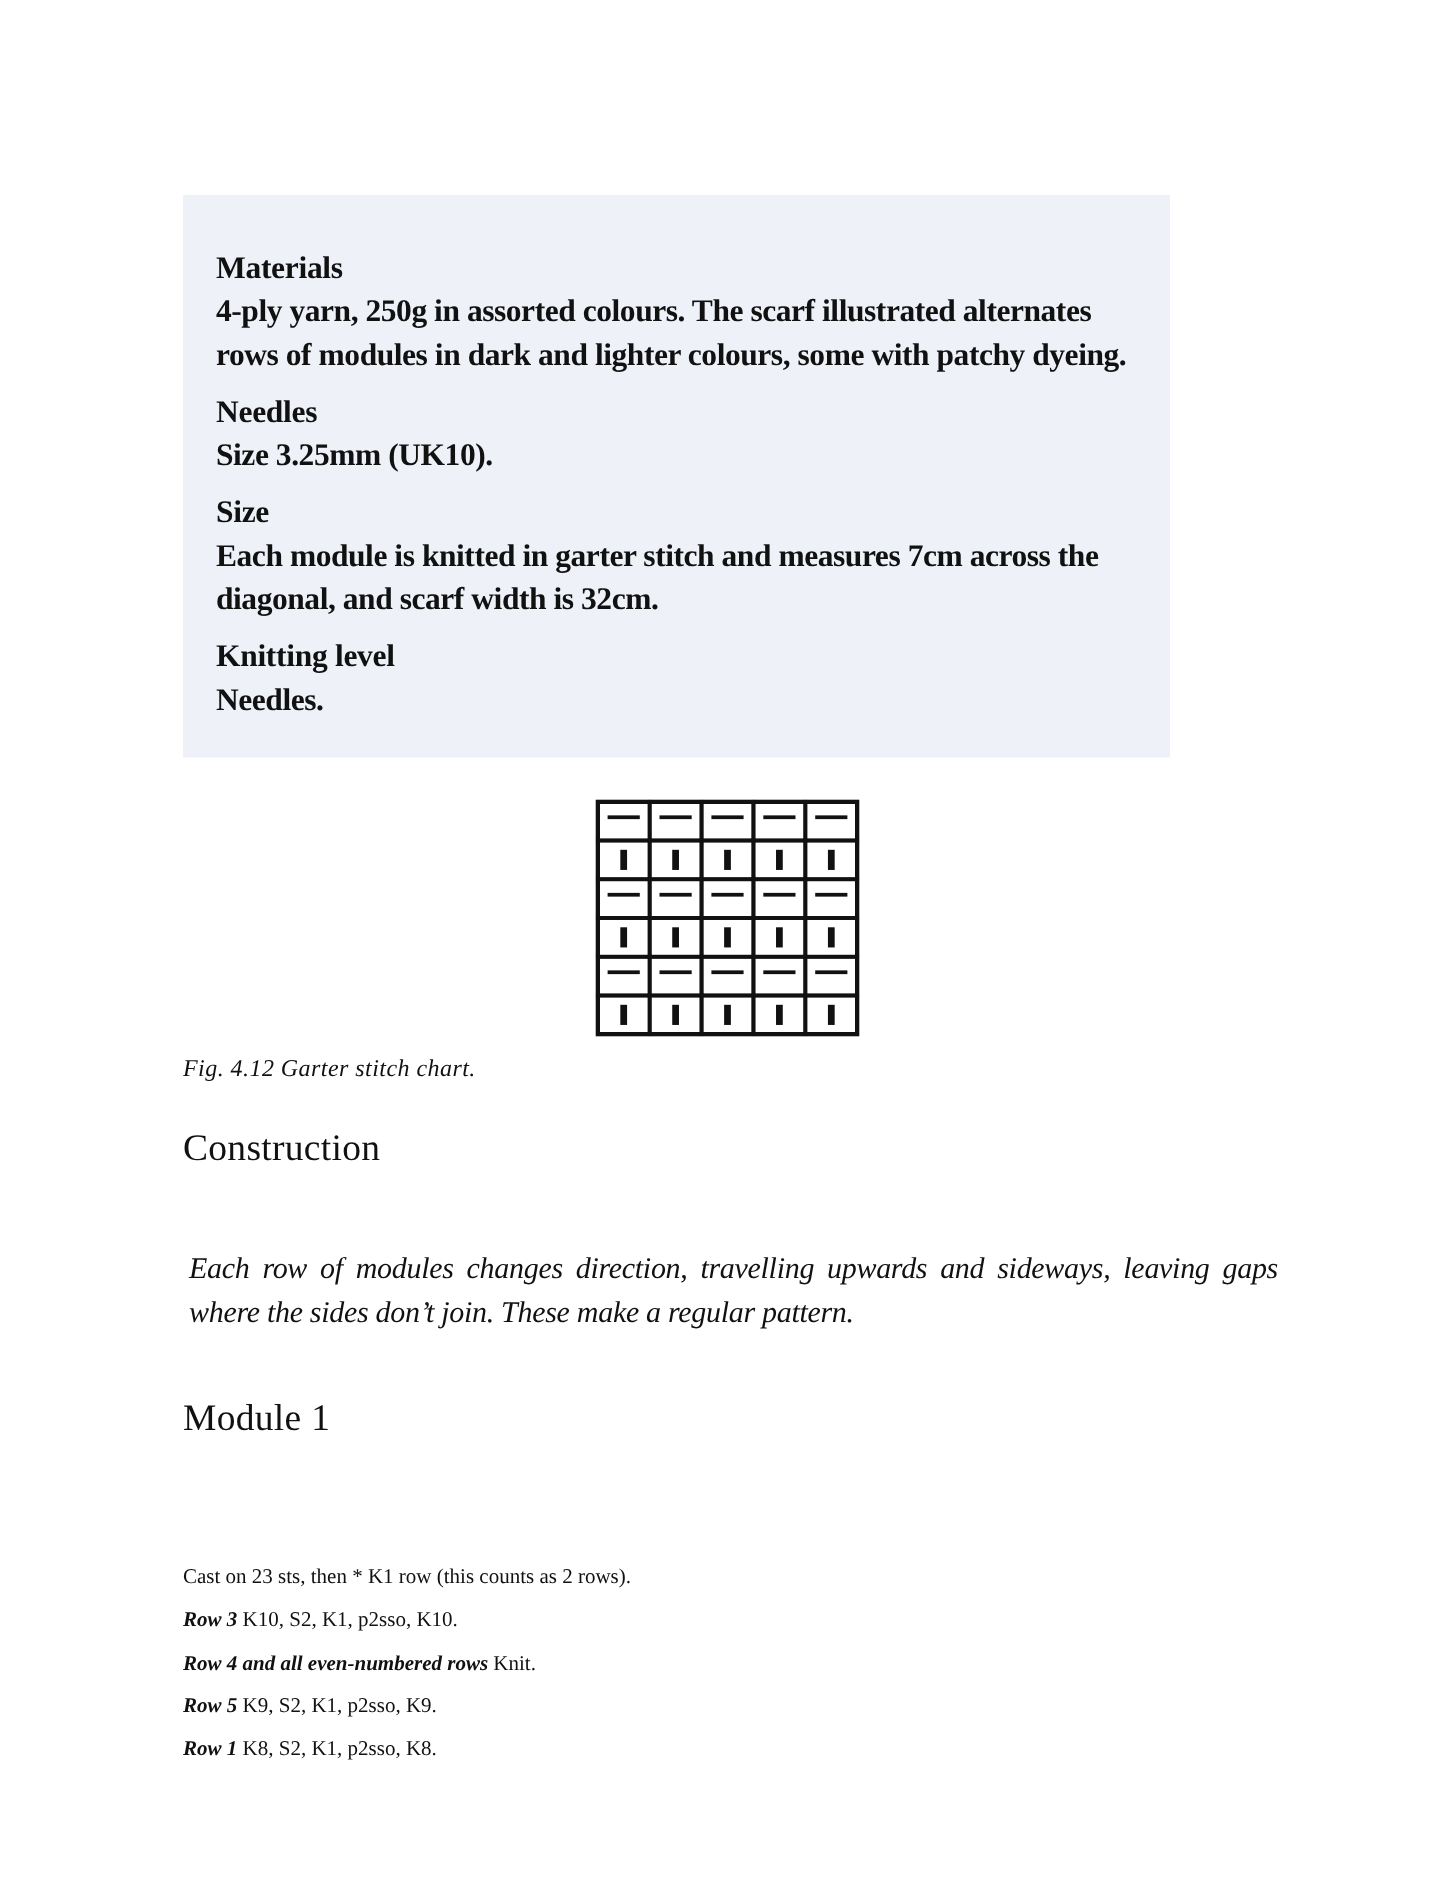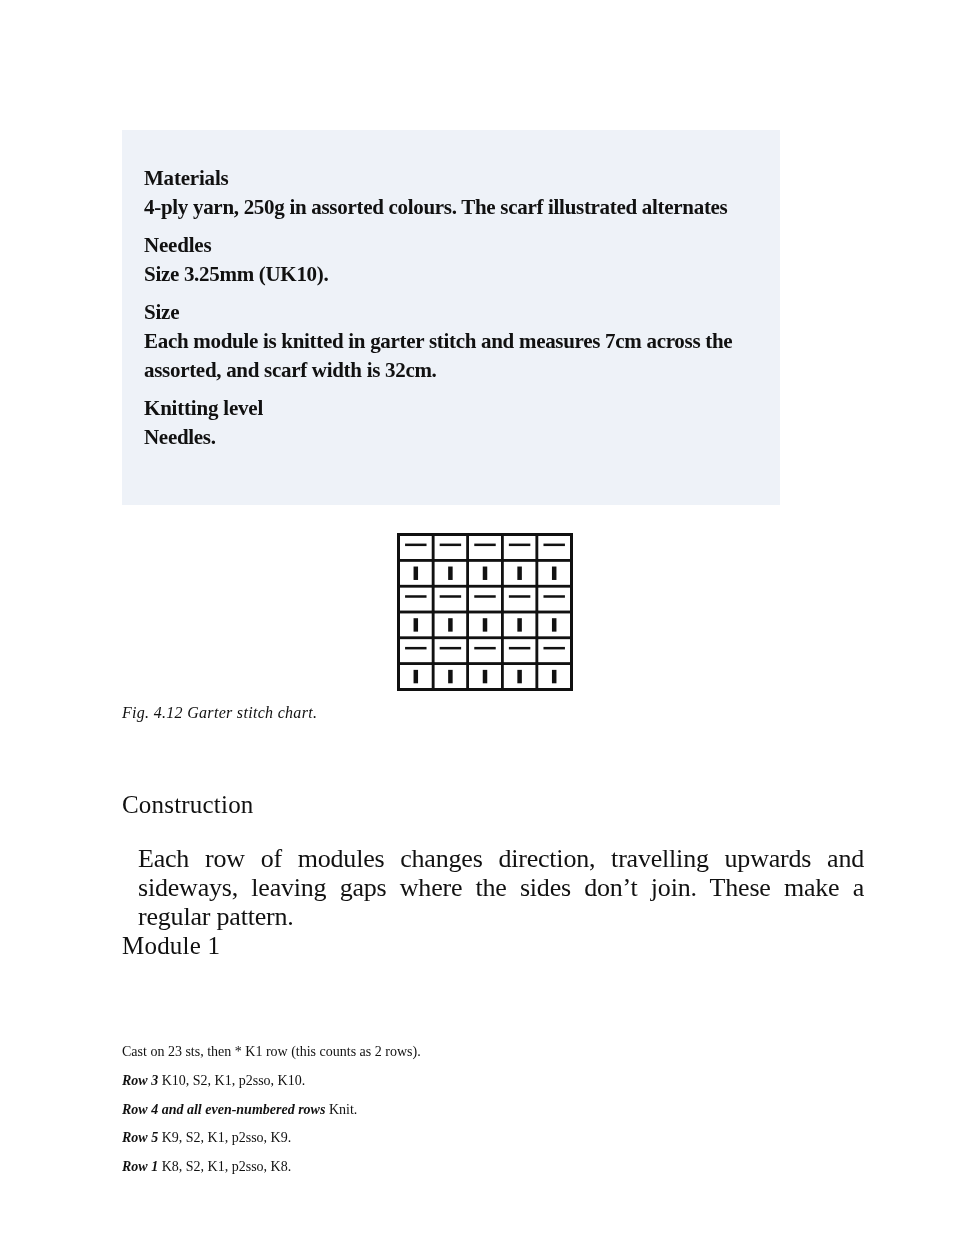--- a/index.html
+++ b/index.html
@@ -56,58 +56,60 @@
       letter-spacing: 0.3px;
     }
     .section-heading {
       position: absolute;
       left: 122px;
       font-size: 25px;
       font-weight: normal;
       margin: 0;
       letter-spacing: 0.2px;
     }
-    #h-construction { top: 791px; }
+    #h-construction { top: 752px; }
     #h-module1 { top: 932px; }
     .paragraph {
       position: absolute;
       left: 122px;
       width: 726px;
-      font-size: 26px;
+      font-size: 20px;
       line-height: 29px;
       text-align: justify;
       letter-spacing: -0.2px;
-      margin: 16px;
+      margin: 4px;
+      font-style: italic;
     }
     #p-construction { top: 828px; }
     .instructions {
       position: absolute;
       left: 122px;
       top: 1038px;
       font-size: 14px;
       line-height: 28.8px;
     }
     .instructions .row-label { font-weight: bold; font-style: italic; }
   </style>
 </head>
 <body>
 
 <div class="info-box">
   <div class="info-section">
     <div class="info-heading">Materials</div>
     <div class="info-text">4-ply yarn, 250g in assorted colours. The scarf illustrated alternates</div>
+    <div class="info-text">rows of modules in dark and lighter colours, some with patchy dyeing.</div>
   </div>
   <div class="info-section">
     <div class="info-heading">Needles</div>
     <div class="info-text">Size 3.25mm (UK10).</div>
   </div>
   <div class="info-section">
     <div class="info-heading">Size</div>
     <div class="info-text">Each module is knitted in garter stitch and measures 7cm across the</div>
-    <div class="info-text">assorted, and scarf width is 32cm.</div>
+    <div class="info-text">diagonal, and scarf width is 32cm.</div>
   </div>
   <div class="info-section">
     <div class="info-heading">Knitting level</div>
     <div class="info-text">Needles.</div>
   </div>
 </div>
 
 <div class="chart-wrap">
   <svg id="stitch-svg" width="176" height="158">
       <rect x="1.5" y="1.5" width="173" height="155" fill="#ffffff" stroke="#111" stroke-width="3"></rect>

